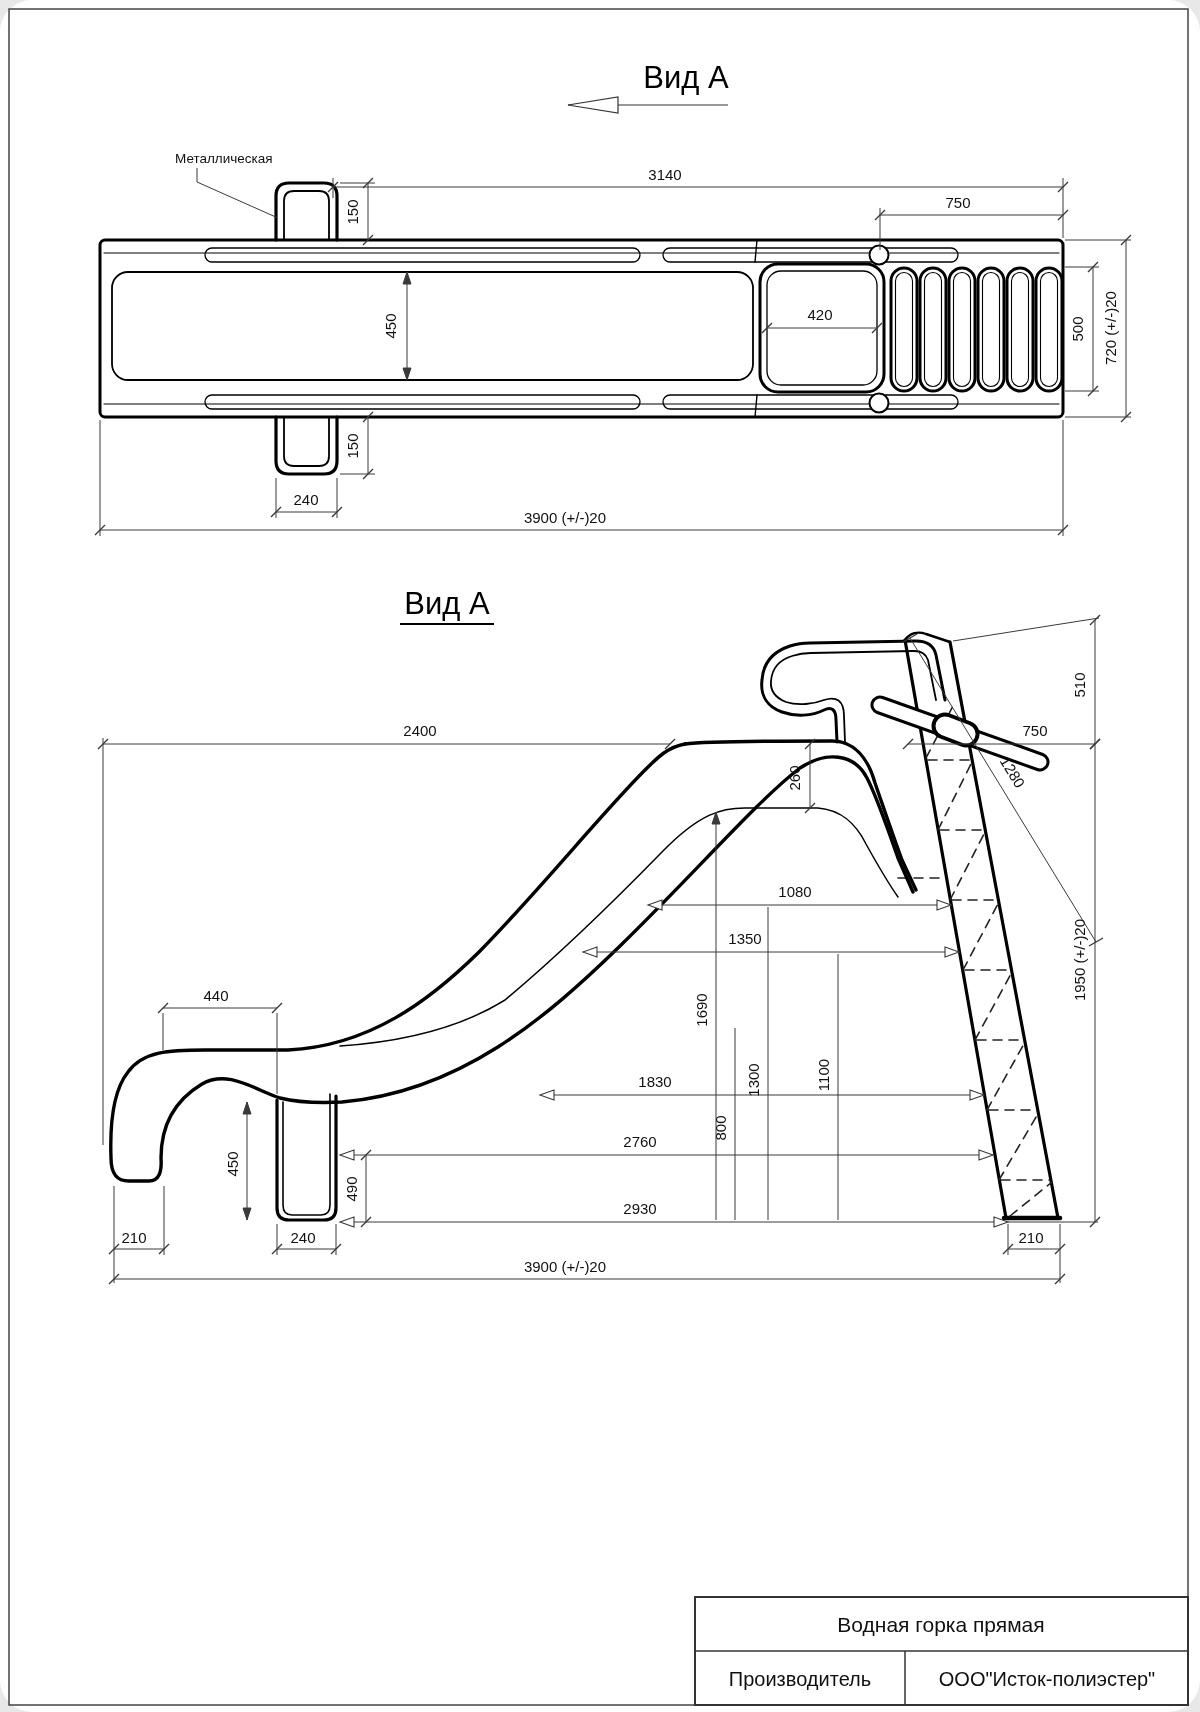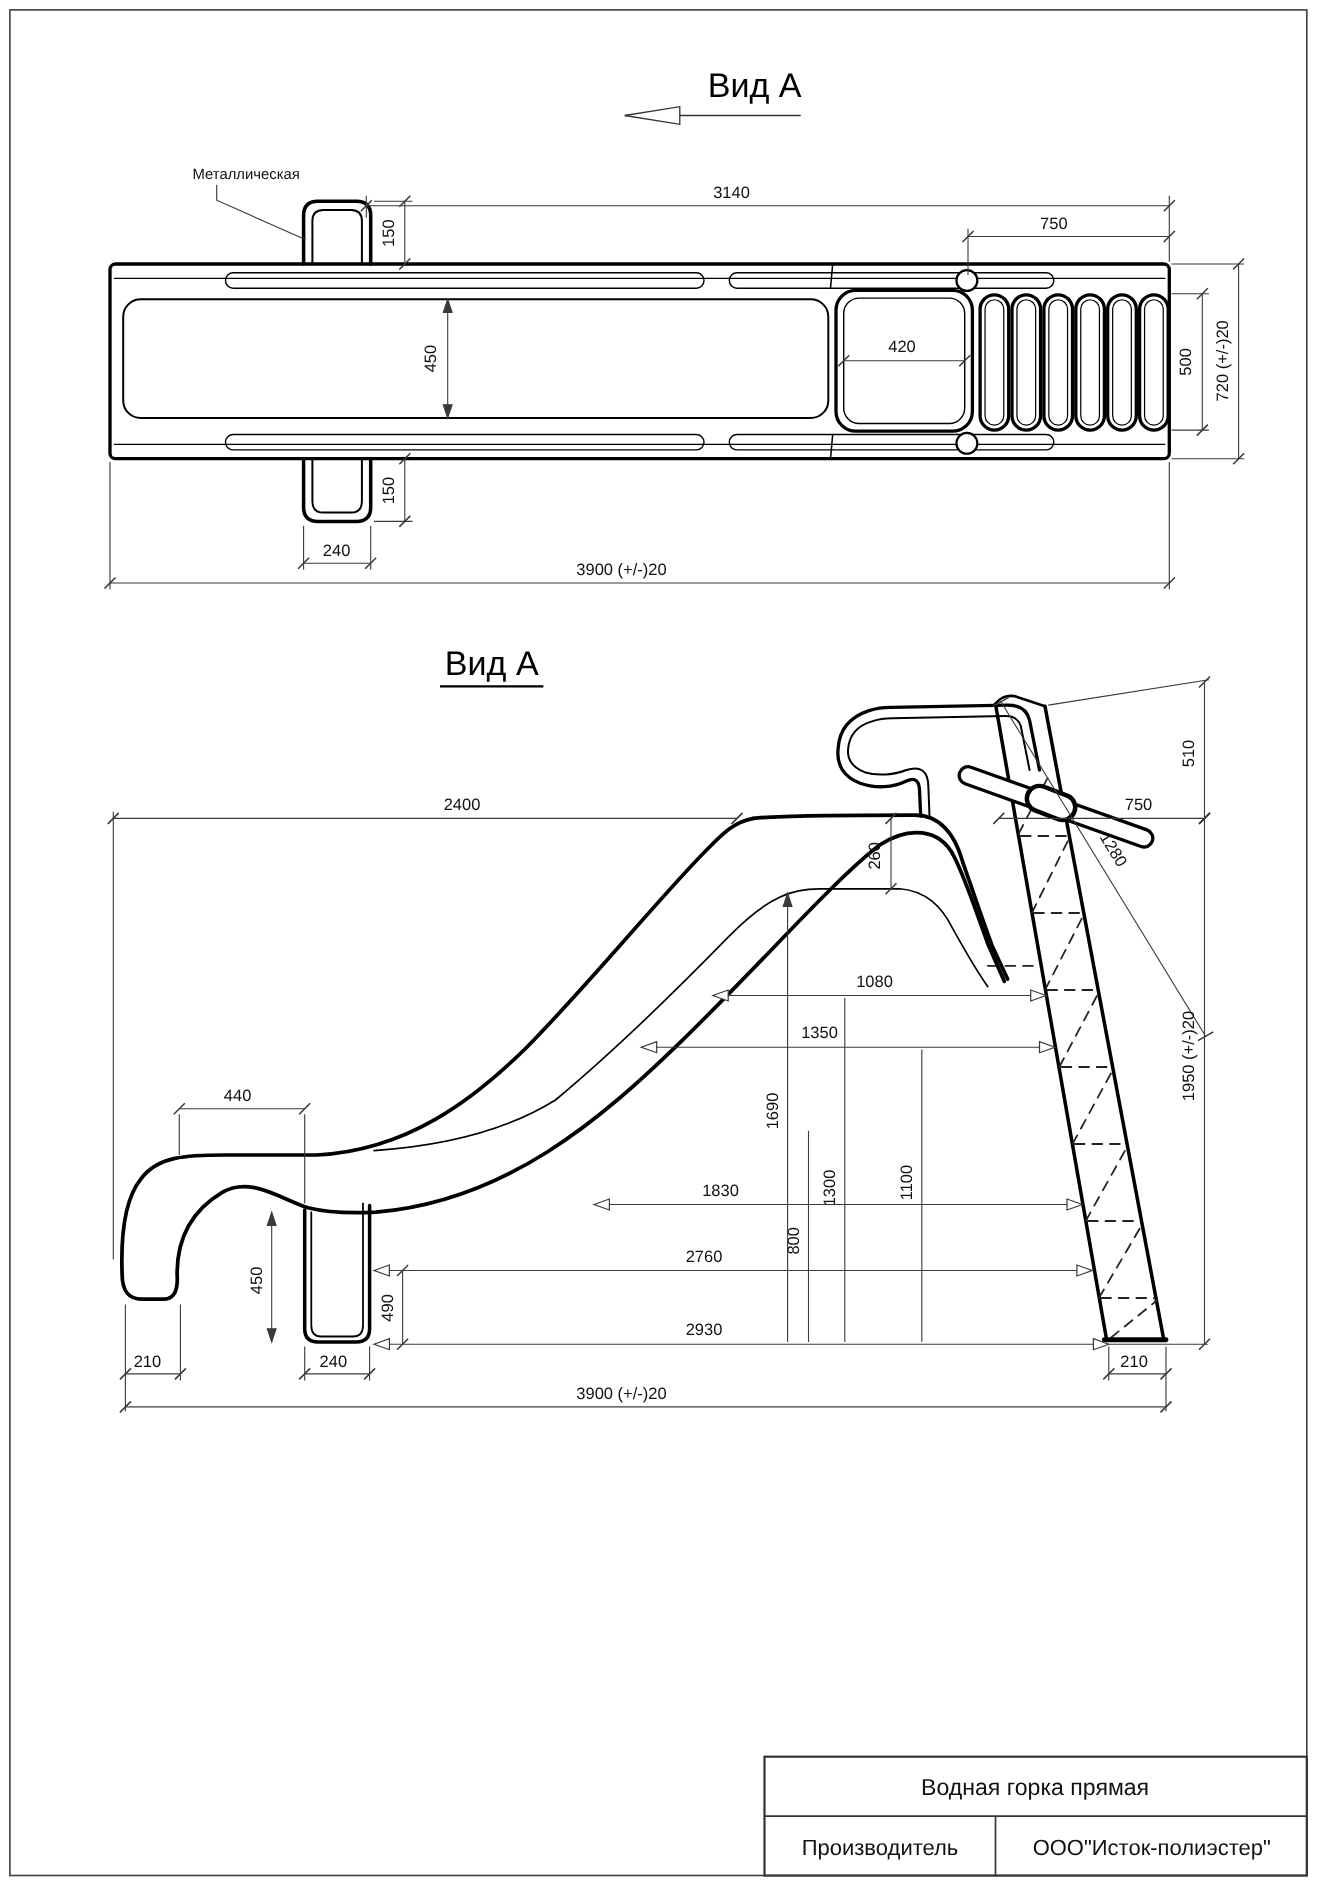--- a/index.html
+++ b/index.html
@@ -1,17 +1,17 @@
 <!DOCTYPE html>
 <html><head>
 <meta charset="utf-8">
 <style>
   html,body{margin:0;padding:0;background:#e8e8e8;}
   .page{position:relative;width:1200px;height:1712px;background:#ffffff;margin:0 auto;
-        font-family:"Liberation Sans",sans-serif;}
+        font-family:"Liberation Sans",sans-serif;border-radius:32px;}
   svg{position:absolute;left:0;top:0;}
   svg text{font-family:"Liberation Sans",sans-serif;fill:#111;}
   .dim{font-size:15px;}
   .ttl{font-size:31px;fill:#000;}
   .lbl{font-size:13.5px;}
   .tb1{font-size:21px;}
   .tb2{font-size:20px;}
 </style>
 </head>
 <body>

